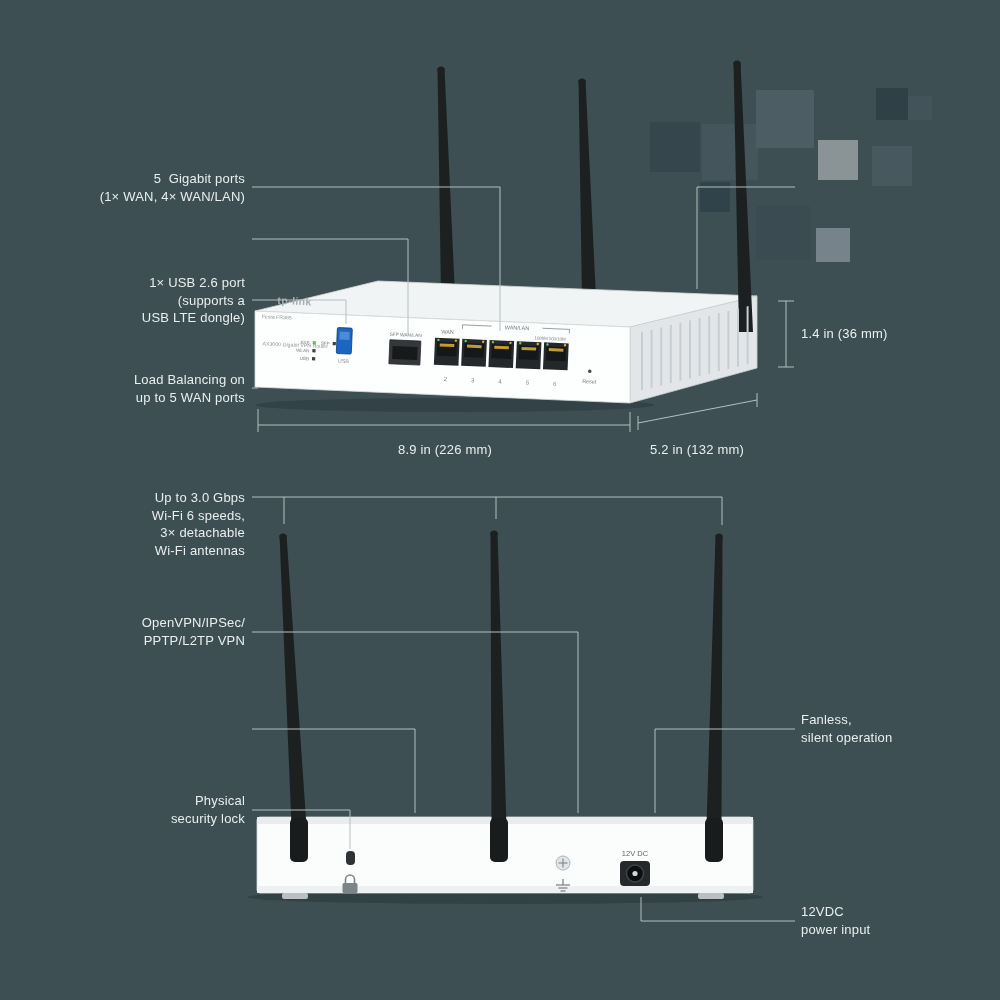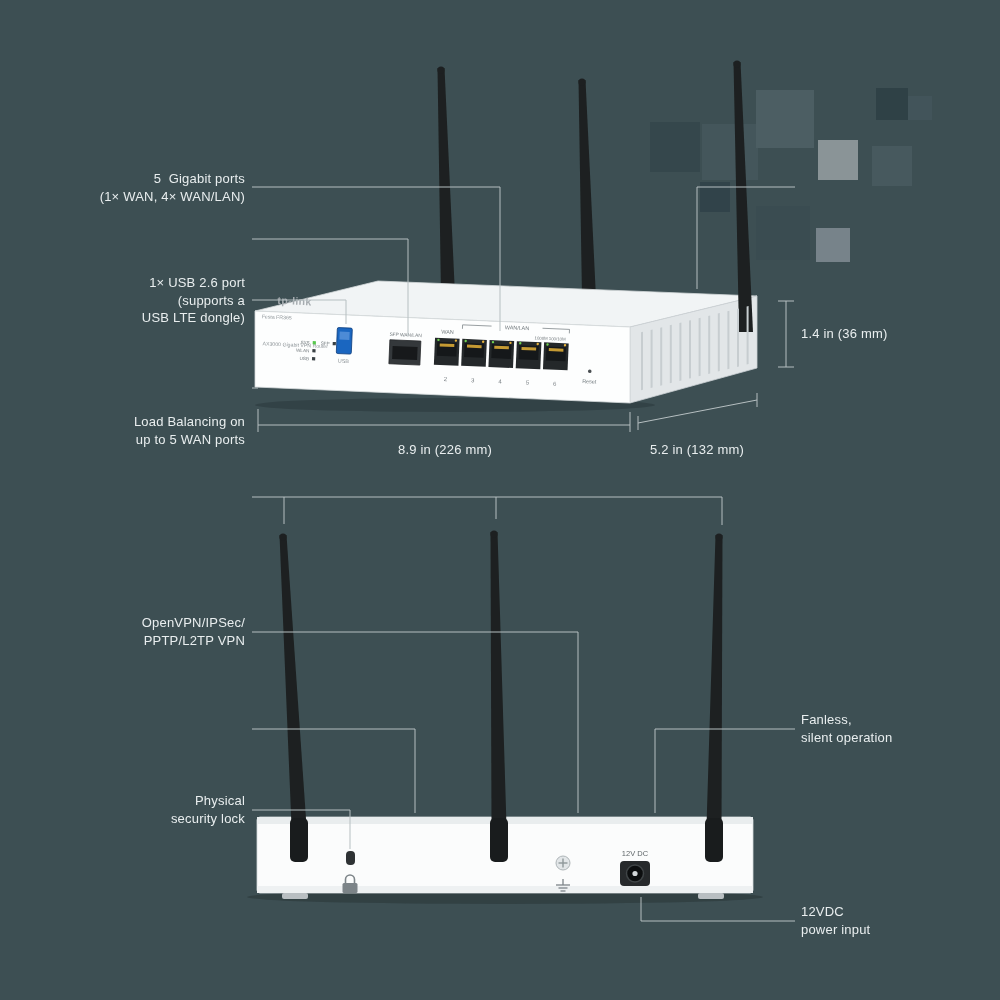--- a/index.html
+++ b/index.html
@@ -236,25 +236,29 @@
       <path d="M258 425 H630 M258 409 V432 M630 412 V432"></path>
       <path d="M638 423 L757 400 M638 416 V430 M757 393 V407"></path>
     </g>
   </svg>
 
   <div class="callout r" style="left:55px; top:170px; width:190px;">5&nbsp; Gigabit ports
 (1× WAN, 4× WAN/LAN)</div>
   <div class="callout r" style="left:55px; top:274px; width:190px;">1× USB 2.6 port
 (supports a
 USB LTE dongle)</div>
-  <div class="callout r" style="left:55px; top:371px; width:190px;margin-top:42px;">Load Balancing on
+  <div class="callout r" style="left:55px; top:371px; width:190px;">Load Balancing on
 up to 5 WAN ports</div>
   <div class="callout" style="left:801px; top:325px; width:170px;">1.4 in (36 mm)</div>
   <div class="callout c" style="left:365px; top:441px; width:160px;">8.9 in (226 mm)</div>
   <div class="callout c" style="left:617px; top:441px; width:160px;">5.2 in (132 mm)</div>
+  <div class="callout r" style="left:55px; top:489px; width:190px;">Up to 3.0 Gbps
+Wi-Fi 6 speeds,
+3× detachable
+Wi-Fi antennas</div>
   <div class="callout r" style="left:55px; top:614px; width:190px;">OpenVPN/IPSec/
 PPTP/L2TP VPN</div>
   <div class="callout" style="left:801px; top:711px; width:170px;">Fanless,
 silent operation</div>
   <div class="callout r" style="left:55px; top:792px; width:190px;">Physical
 security lock</div>
   <div class="callout" style="left:801px; top:903px; width:170px;">12VDC
 power input</div>
 
 </div>

